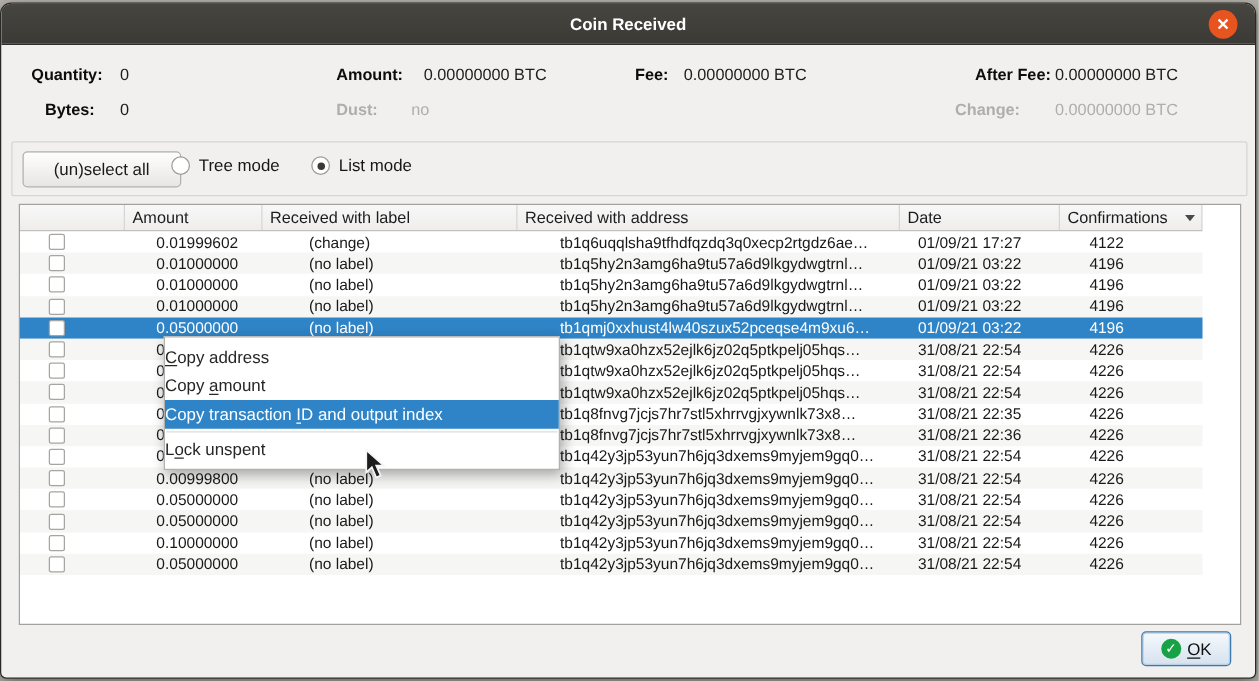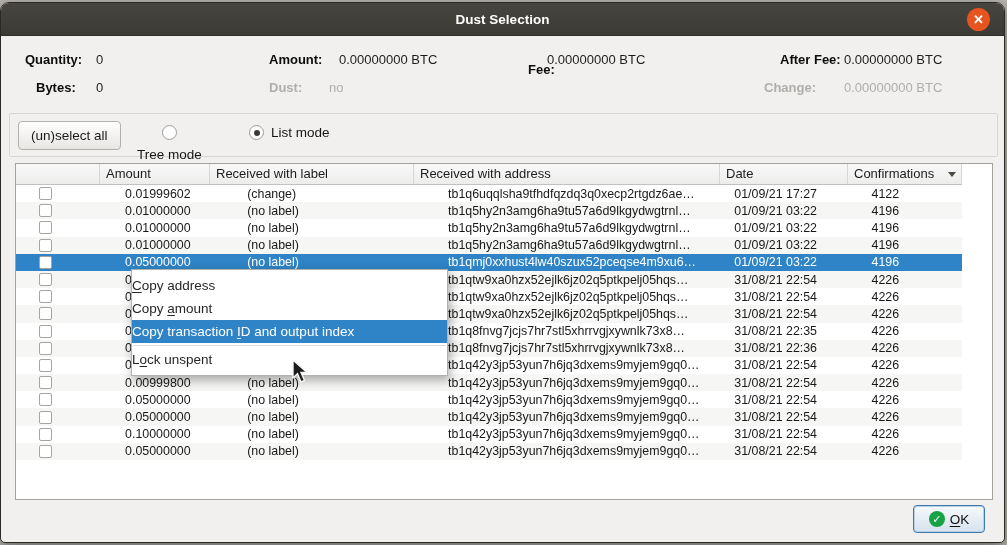--- a/index.html
+++ b/index.html
@@ -26,21 +26,21 @@
     border-radius:50%; background:var(--close-button,#e8541f);
     color:#fff; font-size:13px; font-weight:bold; text-align:center; line-height:22px;
     cursor:default; border:0; }
   
   .stat-label { position:absolute; font-size:13px; font-weight:bold; color:#0c0c0c; white-space:nowrap; }
   .stat-value { position:absolute; font-size:13px; color:#1d1d1d; white-space:nowrap; }
   .disabled-text { color:var(--disabled-text,#b0aeaa) !important; }
   
   .modebar { position:absolute; left:8px; top:110px; width:989px; height:44px;
     border:1px solid #d7d5d1; border-radius:2px; }
-  .unselect-btn { position:absolute; left:8px; top:7px; height:29px; padding:0 12px;
+  .unselect-btn { position:absolute; left:8px; top:7px; height:29px; padding:0 24px;
     background:linear-gradient(#fefefe,#e8e6e3); border:1px solid #b2b0ac; border-radius:4px;
     font-size:13.5px; color:#1a1a1a; font-family:inherit; }
   .radio-group-item { position:absolute; top:11px; display:flex; align-items:center; gap:7px; }
   .radio-circle { width:15px; height:15px; border-radius:50%; background:#fff;
     border:1px solid #9d9b97; position:relative; }
   .radio-circle.sel::after { content:""; position:absolute; left:3.5px; top:3.5px;
     width:6px; height:6px; border-radius:50%; background:#3a3935; }
   .radio-label { font-size:13.5px; color:#161616; }
   
   .table { position:absolute; left:14px; top:160px; width:978px; height:337px;
@@ -85,43 +85,43 @@
     font-size:13.5px; color:#101010; font-family:inherit; }
   .ok-icon { width:16px; height:16px; border-radius:50%; background:var(--ok-check,#16a245);
     color:#fff; font-size:11px; font-weight:bold; line-height:16px; text-align:center; }
 </style>
 </head>
 <body>
 
 <div class="window">
 
   <div class="titlebar">
-    <div class="title">Dust Selection</div>
+    <div class="title">Coin Received</div>
     <button class="close-btn">✕</button>
   </div>
 
   <span class="stat-label" style="left:24px; top:49px;">Quantity:</span>
   <span class="stat-value" style="left:95px; top:49px;">0</span>
   <span class="stat-label" style="left:268px; top:49px;">Amount:</span>
   <span class="stat-value" style="left:338px; top:49px;">0.00000000 BTC</span>
-  <span class="stat-label" style="left:507px; top:59px;margin-left:20px;">Fee:</span>
+  <span class="stat-label" style="left:507px; top:49px;">Fee:</span>
   <span class="stat-value" style="left:546px; top:49px;">0.00000000 BTC</span>
   <span class="stat-label" style="left:763px; top:49px;margin-left:16px;">After Fee:</span>
   <span class="stat-value" style="left:843px; top:49px;">0.00000000 BTC</span>
 
   <span class="stat-label" style="left:24px; top:77px;margin-left:11px;">Bytes:</span>
   <span class="stat-value" style="left:95px; top:77px;">0</span>
   <span class="stat-label disabled-text" style="left:268px; top:77px;">Dust:</span>
   <span class="stat-value disabled-text" style="left:328px; top:77px;">no</span>
   <span class="stat-label disabled-text" style="left:763px; top:77px;">Change:</span>
   <span class="stat-value disabled-text" style="left:843px; top:77px;">0.00000000 BTC</span>
 
   <div class="modebar">
     <button class="unselect-btn">(un)select all</button>
-    <div class="radio-group-item" style="left:127px;flex-direction:column;">
+    <div class="radio-group-item" style="left:127px;">
       <span class="radio-circle"></span>
       <span class="radio-label">Tree mode</span>
     </div>
     <div class="radio-group-item" style="left:239px;">
       <span class="radio-circle sel"></span>
       <span class="radio-label">List mode</span>
     </div>
   </div>
 
   <div class="table">

